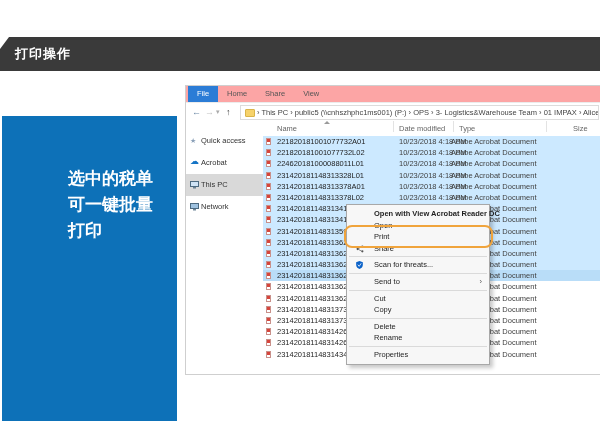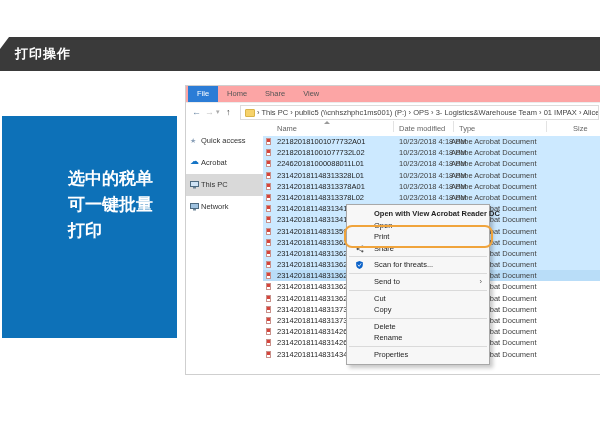--- a/index.html
+++ b/index.html
@@ -7,21 +7,21 @@
          font-family:"Liberation Sans",sans-serif;}
 
   
   .banner{position:absolute;left:0;top:37px;width:600px;height:34px;background:#3a3a3a;
           color:#fff;font-size:13px;font-weight:bold;line-height:34px;padding-left:15px;
           box-sizing:border-box;letter-spacing:1px;}
   .banner-notch{position:absolute;left:0;top:37px;width:0;height:0;
           border-top:12px solid #fff;border-right:9px solid transparent;}
 
   
-  .callout{position:absolute;left:2px;top:116px;width:175px;height:222px;background:#0d71b8;}
+  .callout{position:absolute;left:2px;top:116px;width:175px;height:305px;background:#0d71b8;}
   .callout-text{position:absolute;left:66px;top:50px;color:#fff;font-weight:bold;
           font-size:17px;line-height:26px;}
 
   
   .explorer{position:absolute;left:185px;top:85px;width:415px;height:288px;background:#fff;
           border:1px solid #cfcfcf;border-right:none;font-size:7.5px;color:#333;}
 
   .tabstrip{position:absolute;top:0;left:0;right:0;height:16px;background:#fca5a5;
           border-bottom:1px solid #ececec;display:flex;align-items:center;}
   .tab{height:16px;line-height:16px;padding:0 9px;color:#555;}

